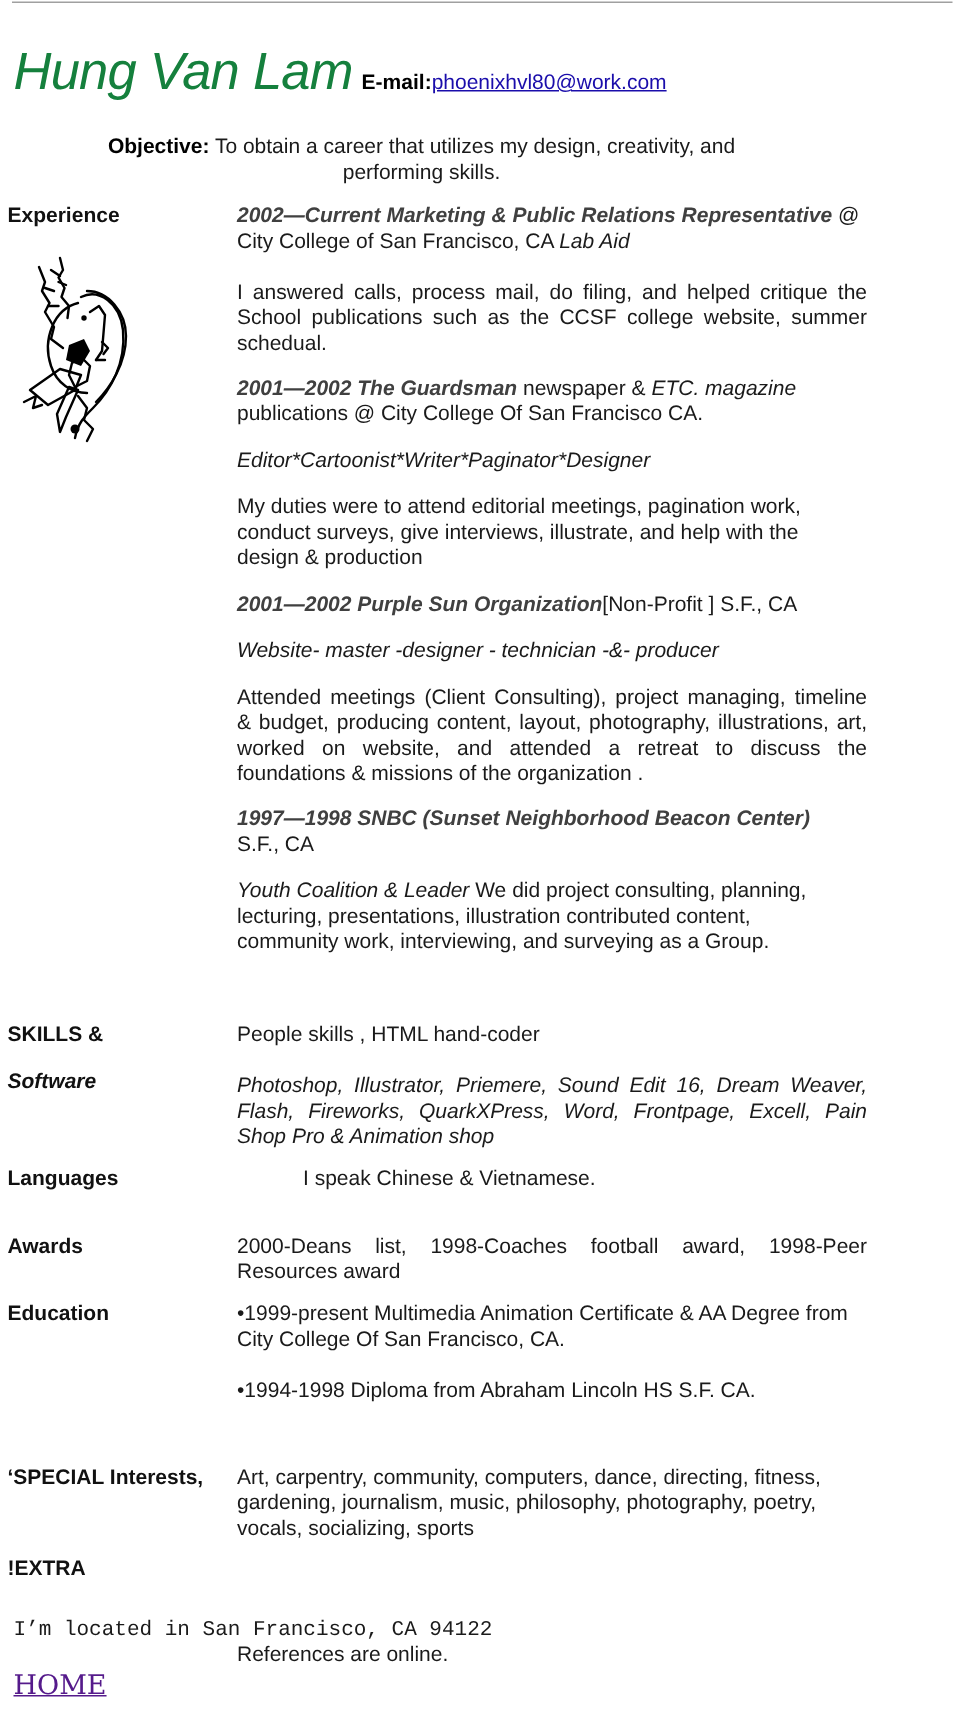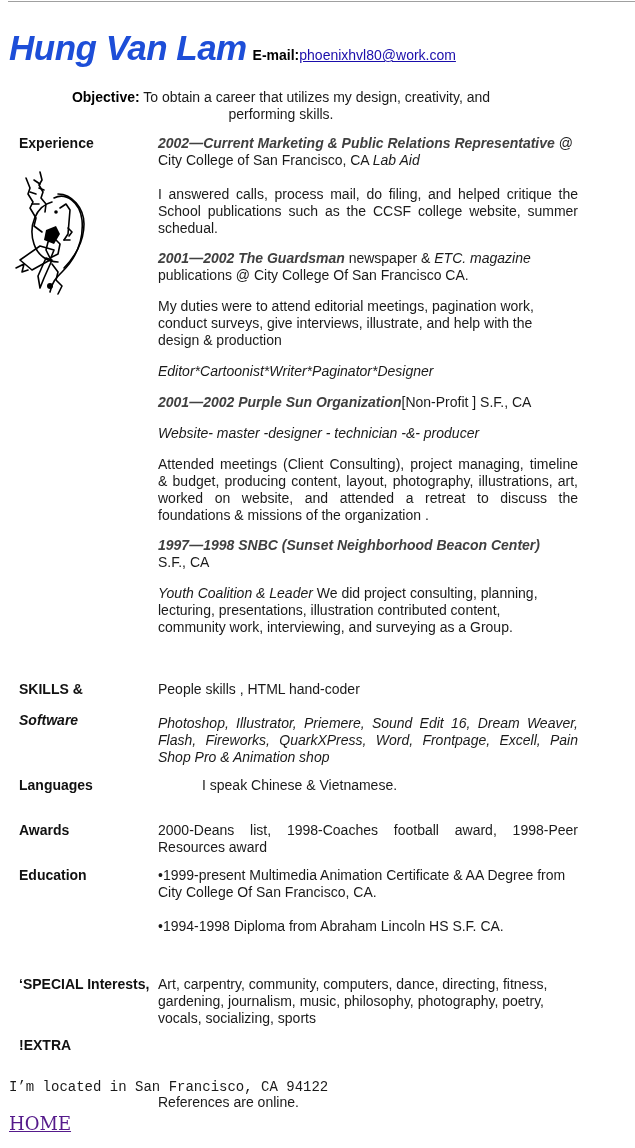--- a/index.html
+++ b/index.html
@@ -1,25 +1,25 @@
 <!DOCTYPE html>
 <html><head>
 <meta charset="utf-8">
 <style>
   html, body { margin: 0; padding: 0; background: #ffffff; }
   body { width: 635px; height: 1148px; position: relative; overflow: hidden;
          font-family: "Liberation Sans", sans-serif; color: #1a1a1a; font-size: 14px; }
   .topline { position: absolute; left: 8px; right: 0; top: 1px; height: 0; border-top: 1px solid #a0a0a0; }
   .header { position: absolute; left: 9px; top: 28px; white-space: nowrap; }
-  .name { font-size: 35px; font-weight: bold; font-style: italic; color: #1d4ed8; letter-spacing: -0.5px; }
+  .name { font-size: 35px; font-weight: normal; font-style: italic; color: #15803d; letter-spacing: -0.5px; }
   .email-label { font-size: 14px; font-weight: bold; color: #000; margin-left: 2px; }
   .email-link { font-size: 14px; color: #1a0dab; text-decoration: underline; }
   .objective { position: absolute; left: 70px; top: 89px; width: 422px; text-align: center; line-height: 17px; font-size: 14px; }
   .objective .lbl { font-weight: bold; color: #000; }
-  .label { position: absolute; left: 19px; font-weight: bold; color: #111; font-size: 14px; line-height: 17px; }
+  .label { position: absolute; left: 5px; font-weight: bold; color: #111; font-size: 14px; line-height: 17px; }
   .content { position: absolute; left: 158px; width: 420px; font-size: 14px; line-height: 17px; }
   .justify { text-align: justify; }
   b { color: #404040; font-style: italic; }
   p { margin: 0; }
   .logo { position: absolute; left: 12px; top: 168px; width: 76px; height: 130px; }
   .location { position: absolute; left: 9px; top: 1079px; font-size: 14px; font-family: Liberation Mono, monospace; }
   .home { position: absolute; left: 9px; top: 1113px; font-family: "DejaVu Serif", serif; font-size: 18px; color: #551a8b; text-decoration: underline; }
 </style>
 </head>
 <body>
@@ -60,22 +60,22 @@
   </g>
 </svg>
 
 <div class="content" style="top:135px">
   <p><b>2002—Current Marketing &amp; Public Relations Representative</b><span> @ City College of San Francisco, CA </span><i>Lab Aid</i></p>
   <p class="justify" style="margin-top:17px">I answered calls, process mail, do filing, and helped critique the School publications such as the CCSF college website, summer schedual.</p>
 </div>
 
 <div class="content" style="top:250px">
   <p><b>2001—2002 The Guardsman</b><span> newspaper &amp; </span><i>ETC. magazine</i><span> publications @ City College Of San Francisco CA.</span></p>
+  <p style="margin-top:14px"><i>Editor*Cartoonist*Writer*Paginator*Designer</i></p>
   <p style="margin-top:14px; width:395px">My duties were to attend editorial meetings, pagination work, conduct surveys, give interviews, illustrate, and help with the design &amp; production</p>
-  <p style="margin-top:14px"><i>Editor*Cartoonist*Writer*Paginator*Designer</i></p>
 </div>
 
 <div class="content" style="top:394px">
   <p><b>2001—2002 Purple Sun Organization</b><span>[Non-Profit ] S.F., CA</span></p>
   <p style="margin-top:14px"><i>Website- master -designer - technician -&amp;- producer</i></p>
   <p class="justify" style="margin-top:14px">Attended meetings (Client Consulting), project managing, timeline &amp; budget, producing content, layout, photography, illustrations, art, worked on website, and attended a retreat to discuss the foundations &amp; missions of the organization .</p>
 </div>
 
 <div class="content" style="top:537px">
   <p style="width:405px"><b>1997—1998 SNBC (Sunset Neighborhood Beacon Center)</b><span> S.F., CA</span></p>

